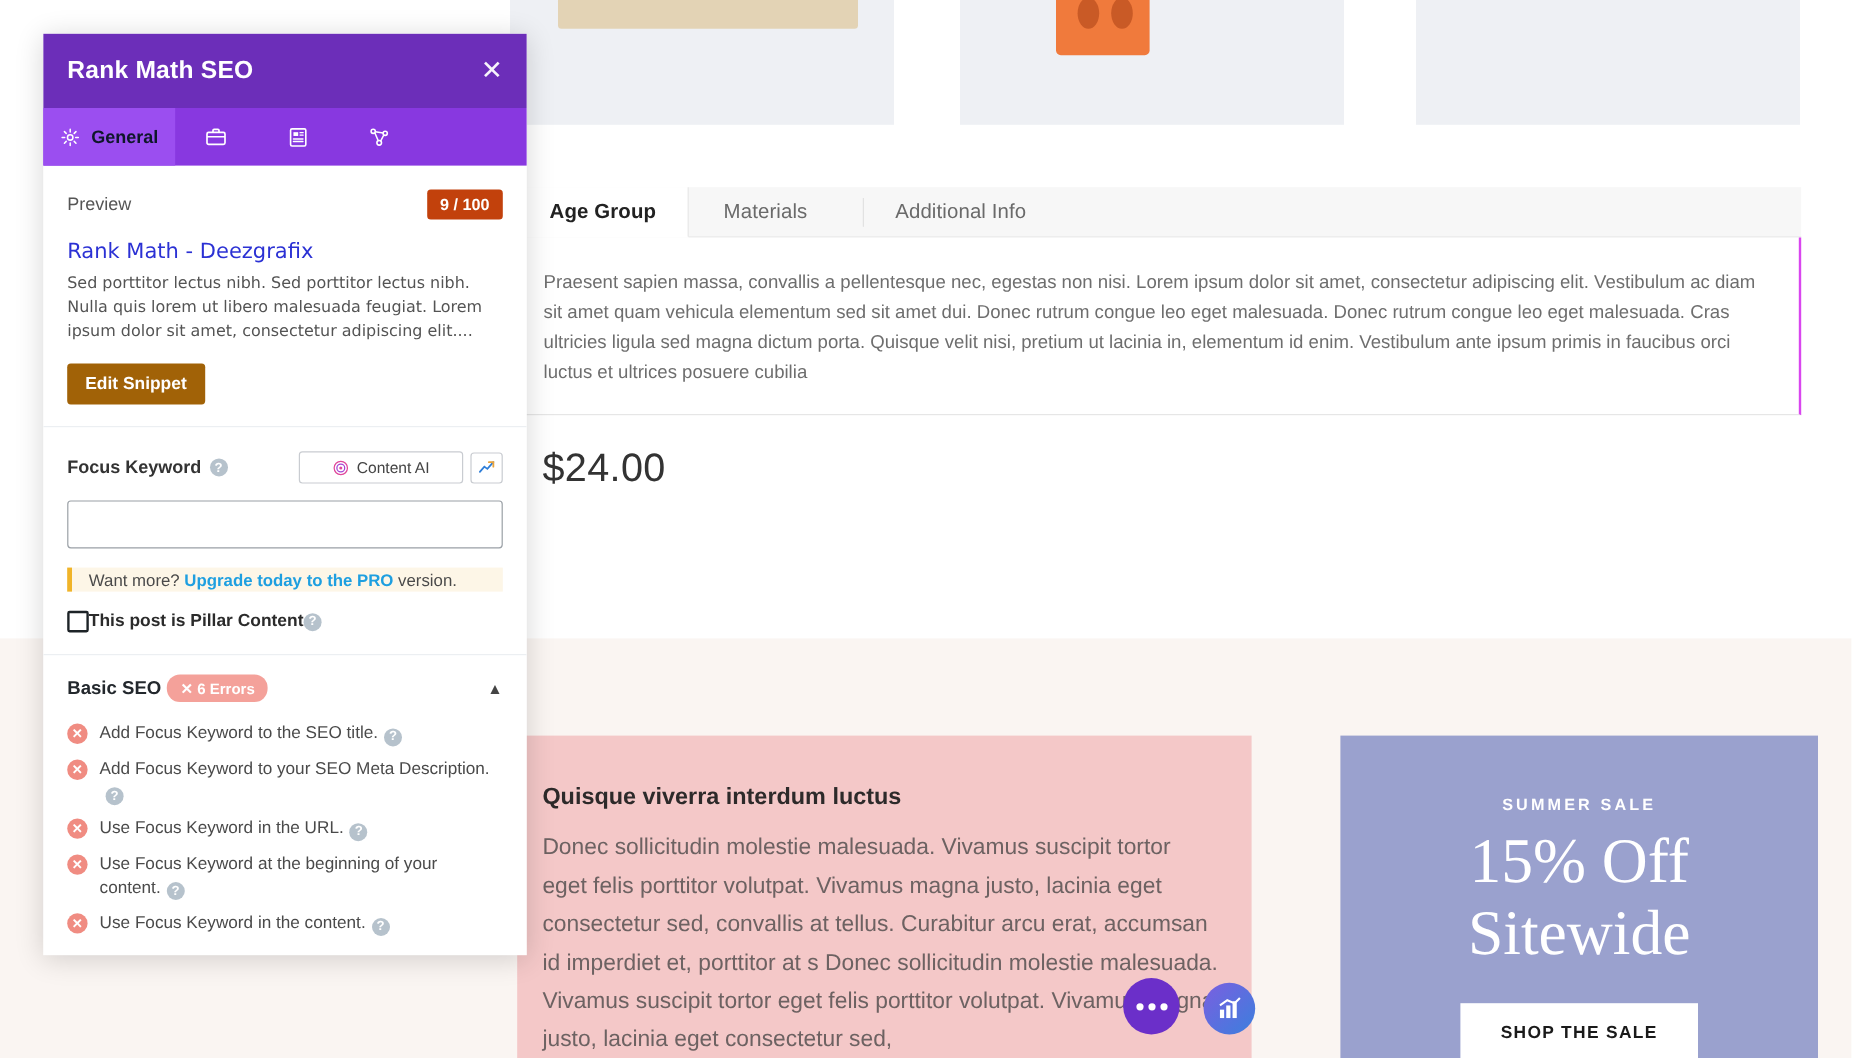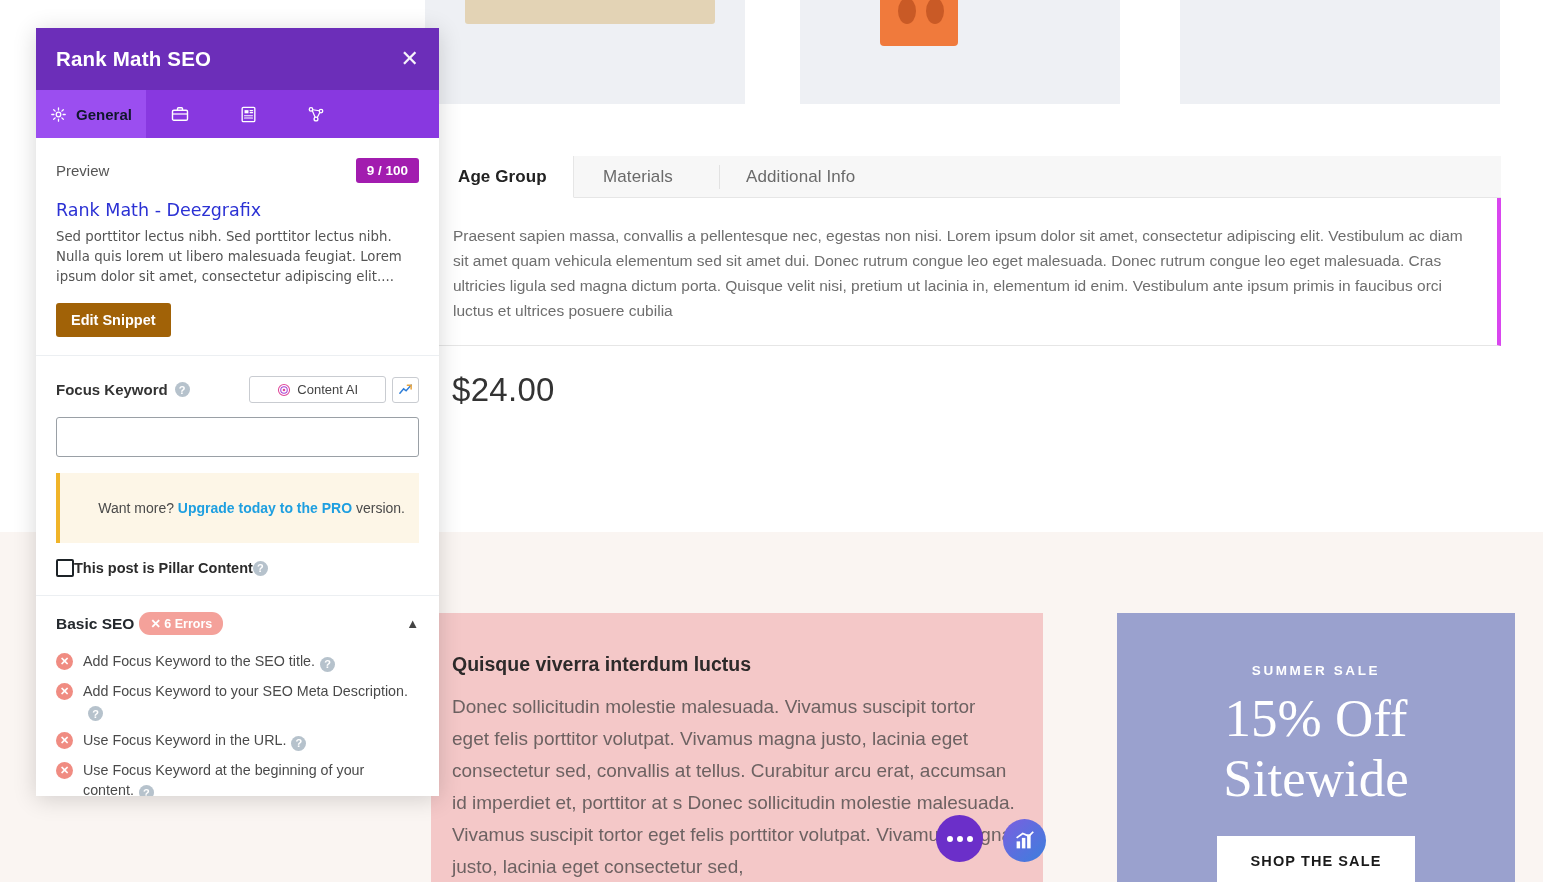--- a/index.html
+++ b/index.html
@@ -27,21 +27,21 @@
   
   .tabs-wrap { position: absolute; left: 431px; top: 156px; width: 1070px; height: 42px;
     background: #f7f7f7; border-bottom: 1px solid #e6e6e6; }
   .tab { position: absolute; top: 0; height: 42px; display: flex; align-items: center;
     padding: 0 26px; font-size: 17px; color: #6a6a6a; cursor: pointer; letter-spacing: .1px; }
   .tab.active { background: #ffffff; color: #222; font-weight: 600;
     border-left: 1px solid #e6e6e6; border-right: 1px solid #e6e6e6; border-bottom: 1px solid #ffffff; }
   .tab-sep { position: absolute; top: 9px; width: 1px; height: 24px; background: #e2e2e2; }
 
   .desc-box { position: absolute; left: 431px; top: 198px; width: 1070px; height: 148px;
-    background: #fff; border-left: 1px solid #eee; border-right: 4px solid #d946ef; border-bottom: 1px solid #e6e6e6; }
+    background: #fff; border-left: 1px solid #eee; border-right: 2px solid #d946ef; border-bottom: 1px solid #e6e6e6; }
   .desc-text { position: absolute; left: 21px; top: 25px; width: 1020px;
     font-size: 15.5px; line-height: 25px; color: #6e6e6e; }
 
   .price { position: absolute; left: 452px; top: 371px; font-size: 33px; color: #333; letter-spacing: .3px; }
 
   
   .promo-pink { position: absolute; left: 431px; top: 613px; width: 612px; height: 269px; background: #f4c8c8; }
   .promo-pink h3 { position: absolute; left: 21px; top: 40px; font-size: 19.5px; color: #2d2a2a; font-weight: 700; }
   .promo-pink p { position: absolute; left: 21px; top: 78px; width: 565px;
     font-size: 19px; line-height: 32px; color: #6d6262; }
@@ -74,41 +74,41 @@
     color: #0f172a; font-size: 15px; cursor: pointer; }
   .ptab.general { width: 110px; background: #9b4ef0; font-weight: 600; }
   .ptab.ico { width: 68px; }
 
   .panel-body { height: 658px; overflow: hidden; position: relative; }
 
   .sect { padding: 20px 20px 18px 20px; border-bottom: 1px solid #eceff2; }
 
   .prev-row { display: flex; align-items: center; justify-content: space-between; }
   .prev-label { font-size: 15px; color: #555; }
-  .score { background: #a21caf; color: #fff; font-size: 13.5px; font-weight: 700;
+  .score { background: #c2410c; color: #fff; font-size: 13.5px; font-weight: 700;
     padding: 5px 11px; border-radius: 3px; }
   .prev-title { margin-top: 17px; color: #2b31d4; font-size: 17.5px; font-family: "DejaVu Sans", sans-serif; }
   .prev-desc { margin-top: 7px; font-size: 13.3px; line-height: 20px; color: #545454; font-family: "DejaVu Sans", sans-serif; }
   .edit-snip { margin-top: 16px; display: inline-block; background: #a16207; color: #fff;
     font-size: 14.5px; font-weight: 600; padding: 9px 15px; border-radius: 3px; cursor: pointer; }
 
   .fk-row { display: flex; align-items: center; justify-content: space-between; }
   .fk-label { display: flex; align-items: center; gap: 7px; font-size: 15px; font-weight: 600; color: #333; }
   .help { width: 15px; height: 15px; border-radius: 50%; background: #b6c2cc; color: #fff;
     font-size: 11px; font-weight: 700; display: inline-flex; align-items: center; justify-content: center; cursor: pointer; }
   .fk-actions { display: flex; gap: 6px; align-items: center; }
   .btn-cai { display: flex; align-items: center; gap: 6px; border: 1px solid #c9ccd1; border-radius: 3px;
     background: #fff; padding: 5px 27px; font-size: 13px; color: #444; cursor: pointer; }
   .btn-trend { border: 1px solid #c9ccd1; border-radius: 3px; background: #fff; width: 27px; height: 26px;
     display: flex; align-items: center; justify-content: center; cursor: pointer; }
   .fk-input { margin-top: 14px; width: 100%; height: 40px; border: 1px solid #9aa0a6; border-radius: 3px;
     padding: 0 10px; font-size: 14px; outline: none; font-family: "Liberation Sans", sans-serif; }
 
   .notice { margin-top: 16px; background: #fdf6e7; border-left: 4px solid #f0b429;
-    padding: 27px 14px; font-size: 14px; color: #4a4a4a; text-align: right; }
+    padding: 2px 14px; font-size: 14px; color: #4a4a4a; }
   .notice a { color: #1e9fe0; font-weight: 700; text-decoration: none; }
 
   .pillar { margin-top: 16px; display: flex; align-items: center; gap: 0; }
   .cbox { width: 18px; height: 18px; border: 2px solid #1d2327; border-radius: 2px; background: #fff; cursor: pointer; }
   .pillar-label { font-size: 14.5px; font-weight: 600; color: #2b2b2b; }
 
   .seo-head { display: flex; align-items: center; justify-content: space-between; padding: 16px 20px 10px 20px; }
   .seo-head-left { display: flex; align-items: center; gap: 5px; }
   .seo-title { font-size: 15.5px; font-weight: 700; color: #23282d; }
   .err-badge { background: #f4a19a; color: #fff; font-size: 12.5px; font-weight: 700;

